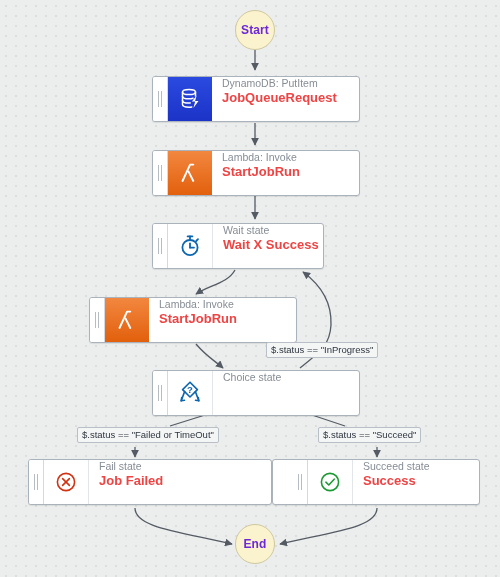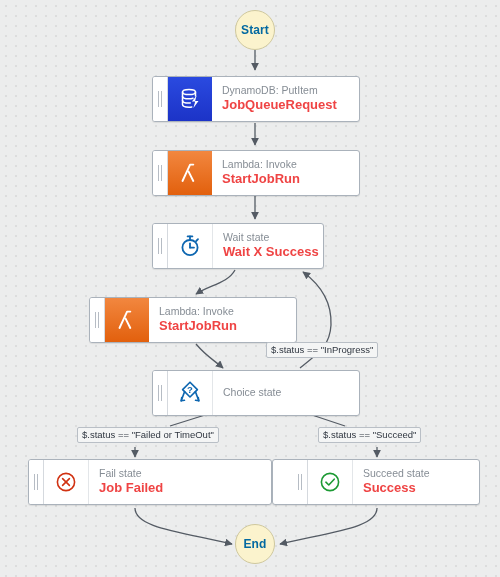--- a/index.html
+++ b/index.html
@@ -43,21 +43,21 @@
     height: 40px;
     border-radius: 50%;
     background: #fbf3cd;
     border: 1px solid #cfc89e;
     box-sizing: border-box;
     display: flex;
     align-items: center;
     justify-content: center;
     font-size: 12px;
     font-weight: bold;
-    color: #0369a1;
+    color: #6d28d9;
     letter-spacing: .1px;
   }
 
   
   .node {
     position: absolute;
     height: 46px;
     background: #ffffff;
     border: 1px solid #aab2bb;
     border-radius: 3px;
@@ -101,21 +101,20 @@
   }
   .icon-cell.lambda {
     background: linear-gradient(180deg, #f2873f 0%, #e2600d 100%);
   }
 
   .labels {
     flex: 1 1 auto;
     padding-left: 10px;
     display: flex;
     flex-direction: column;
-    justify-content: center;
     min-width: 0;
     border-radius: 17px;
   }
   .sub {
     font-size: 10.5px;
     color: #868d95;
     line-height: 1.28;
     white-space: nowrap;
   }
   .name {

